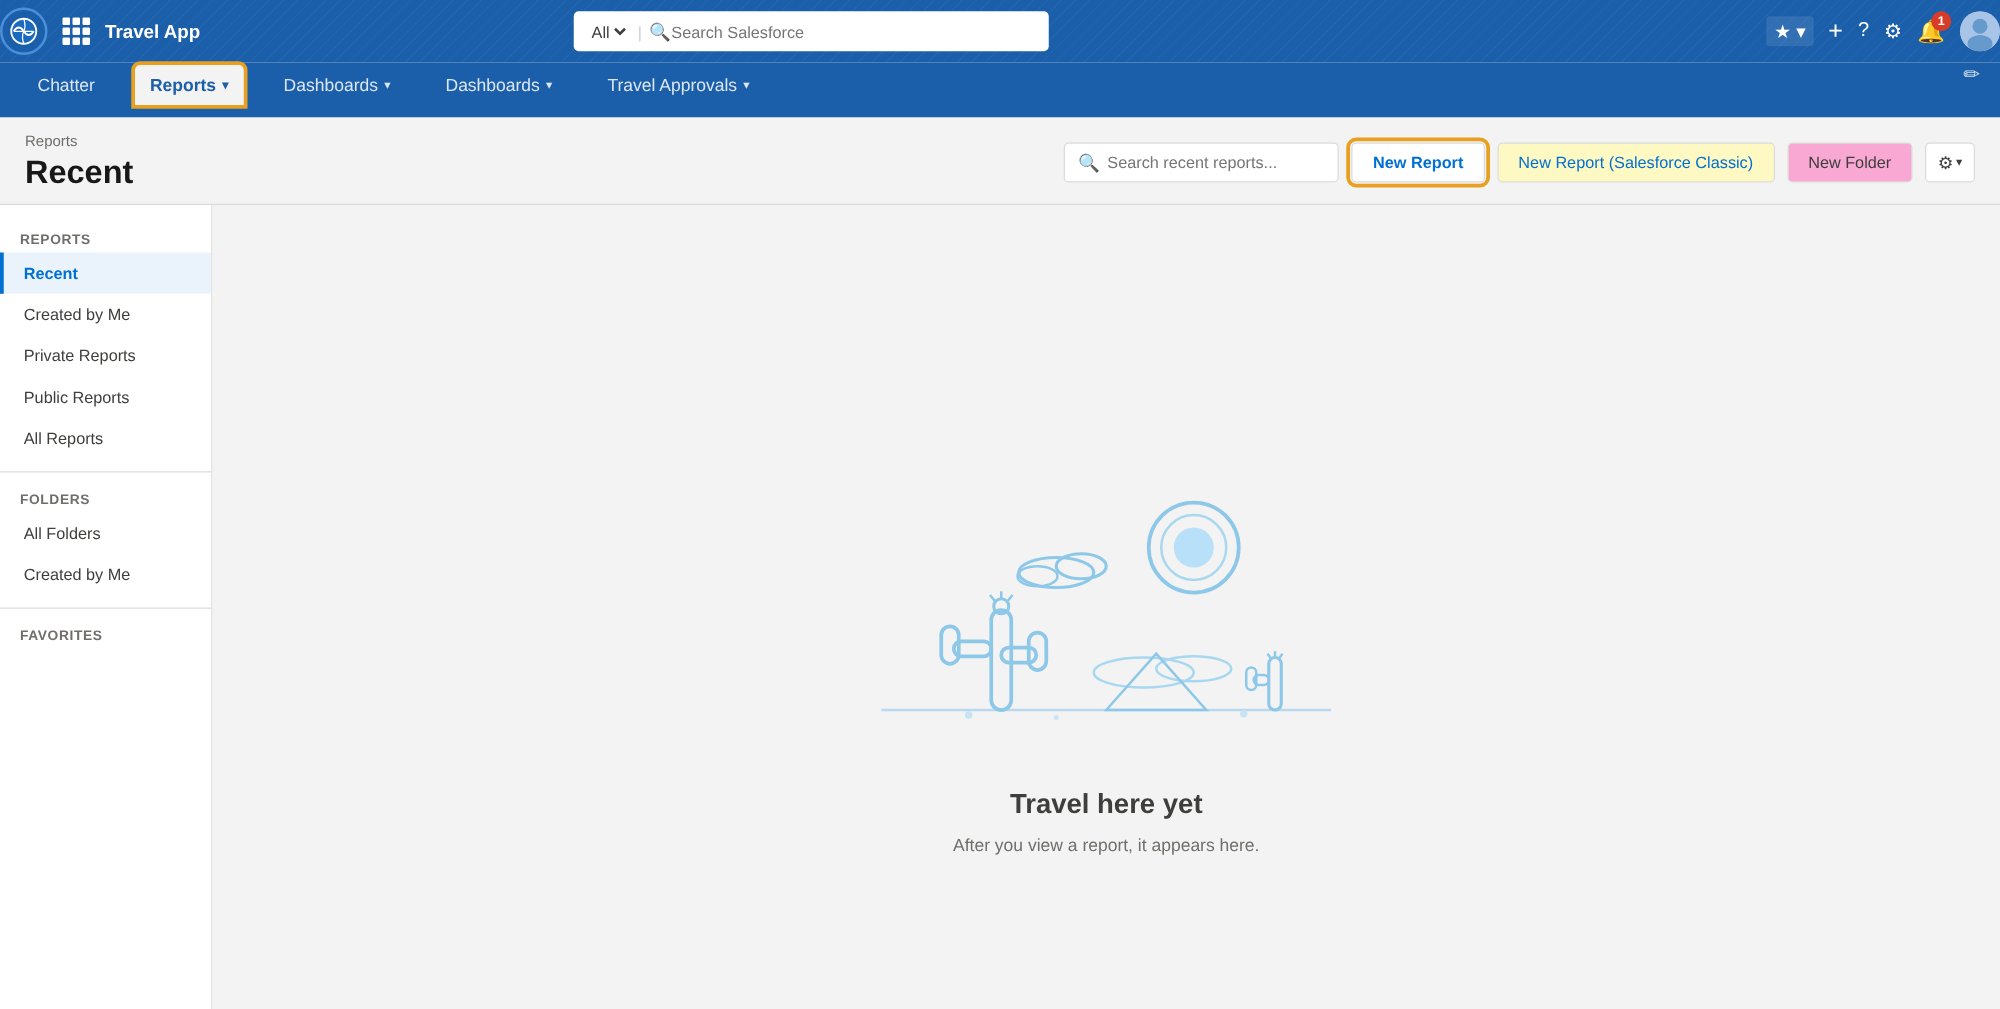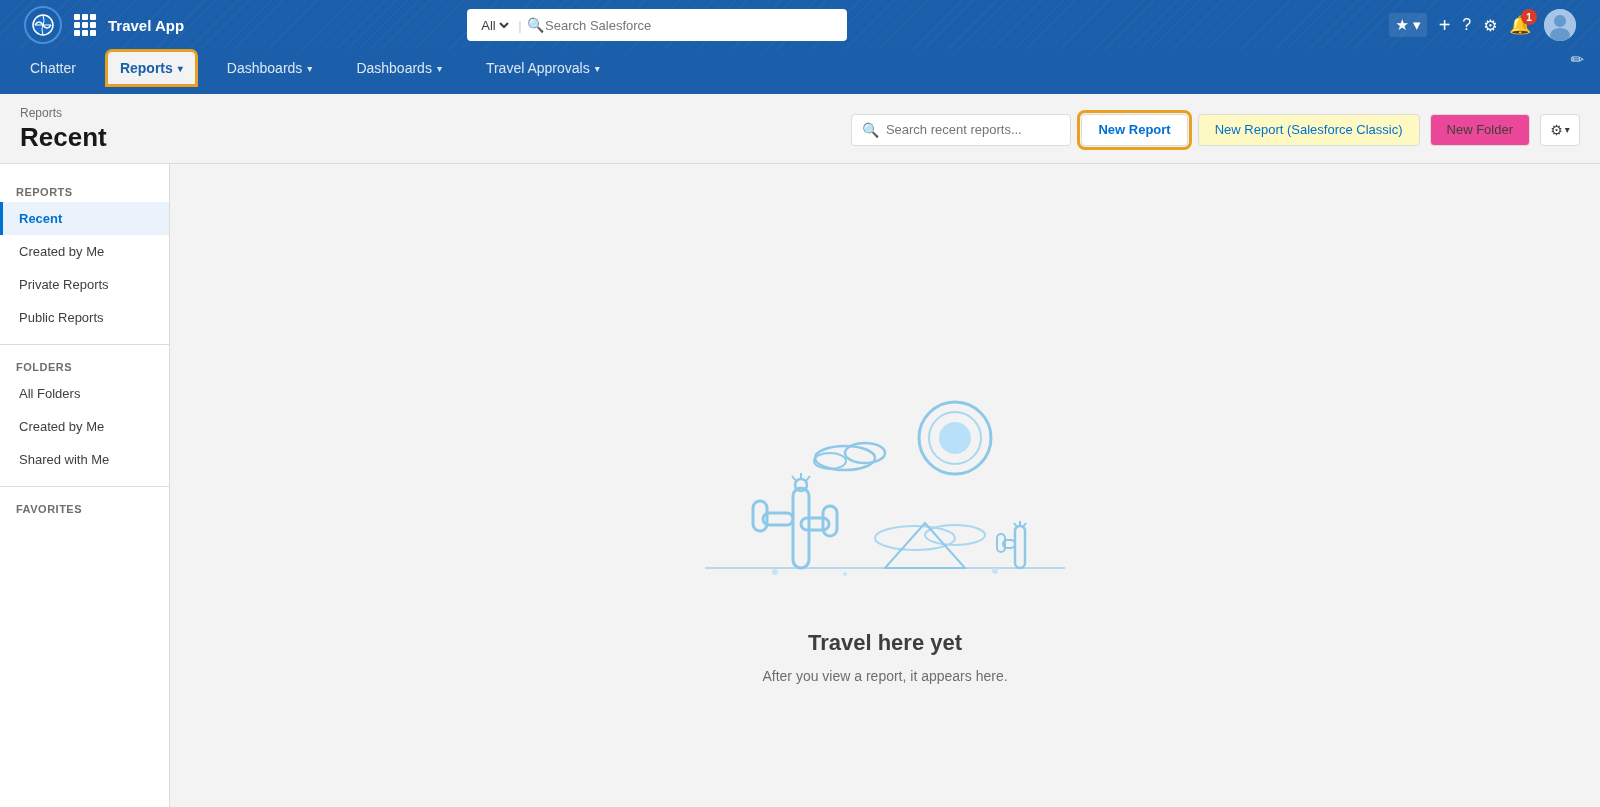--- a/index.html
+++ b/index.html
@@ -5,21 +5,21 @@
     * { box-sizing: border-box; margin: 0; padding: 0; }
     body { font-family: 'Salesforce Sans', Arial, sans-serif; font-size: 13px; background: #f3f3f3; color: #3e3e3c; }
 
     
     .top-nav {
       background: #1b5faa;
       background-image: repeating-linear-gradient(135deg, rgba(255,255,255,0.03) 0px, rgba(255,255,255,0.03) 1px, transparent 1px, transparent 8px);
       height: 50px;
       display: flex;
       align-items: center;
-      padding: 0 24px;
+      padding: 0 0;
       gap: 8px;
     }
     .app-logo {
       width: 38px; height: 38px;
       background: #1b5faa;
       border-radius: 50%;
       border: 2px solid #4a90d9;
       display: flex; align-items: center; justify-content: center;
       flex-shrink: 0;
     }
@@ -117,21 +117,21 @@
       height: 32px; padding: 0 16px; border-radius: 4px; font-size: 13px; cursor: pointer; font-weight: 400;
       display: flex; align-items: center; white-space: nowrap;
     }
     .btn-primary {
       background: white; color: #0070d2; border: 1px solid #dddbda;
       font-weight: 600;
       outline: 3px solid #e8a020;
       outline-offset: 1px;
     }
     .btn-secondary { background: #fef9c3; color: #0070d2; border: 1px solid #dddbda; }
-    .btn-tertiary { background: #ec4899; color: #3e3e3c; border: 1px solid #dddbda; }
+    .btn-tertiary { background: #f9a8d4; color: #3e3e3c; border: 1px solid #dddbda; }
     .gear-btn { height: 32px; width: 40px; border: 1px solid #dddbda; background: white; border-radius: 4px; display: flex; align-items: center; justify-content: center; cursor: pointer; gap: 2px; }
 
     
     .main-layout { display: flex; height: calc(100vh - 94px); }
 
     
     .sidebar {
       width: 170px; flex-shrink: 0;
       background: white;
       border-right: 1px solid #dddbda;
@@ -274,33 +274,33 @@
     </div>
     <div class="sidebar-item">
       <span>Created by Me</span>
     </div>
     <div class="sidebar-item">
       <span>Private Reports</span>
     </div>
     <div class="sidebar-item">
       <span>Public Reports</span>
     </div>
+    <div class="sidebar-item">
+      <span>All Reports</span>
+    </div>
 
     <div class="sidebar-divider"></div>
 
     <div class="sidebar-section-label">FOLDERS</div>
 
     <div class="sidebar-item">
       <span>All Folders</span>
     </div>
     <div class="sidebar-item">
       <span>Created by Me</span>
-    </div>
-    <div class="sidebar-item">
-      <span>Shared with Me</span>
     </div>
 
     <div class="sidebar-divider"></div>
 
     <div class="sidebar-section-label">FAVORITES</div>
 
   </aside>
 
   <main class="content-area">
     <div class="empty-state">

